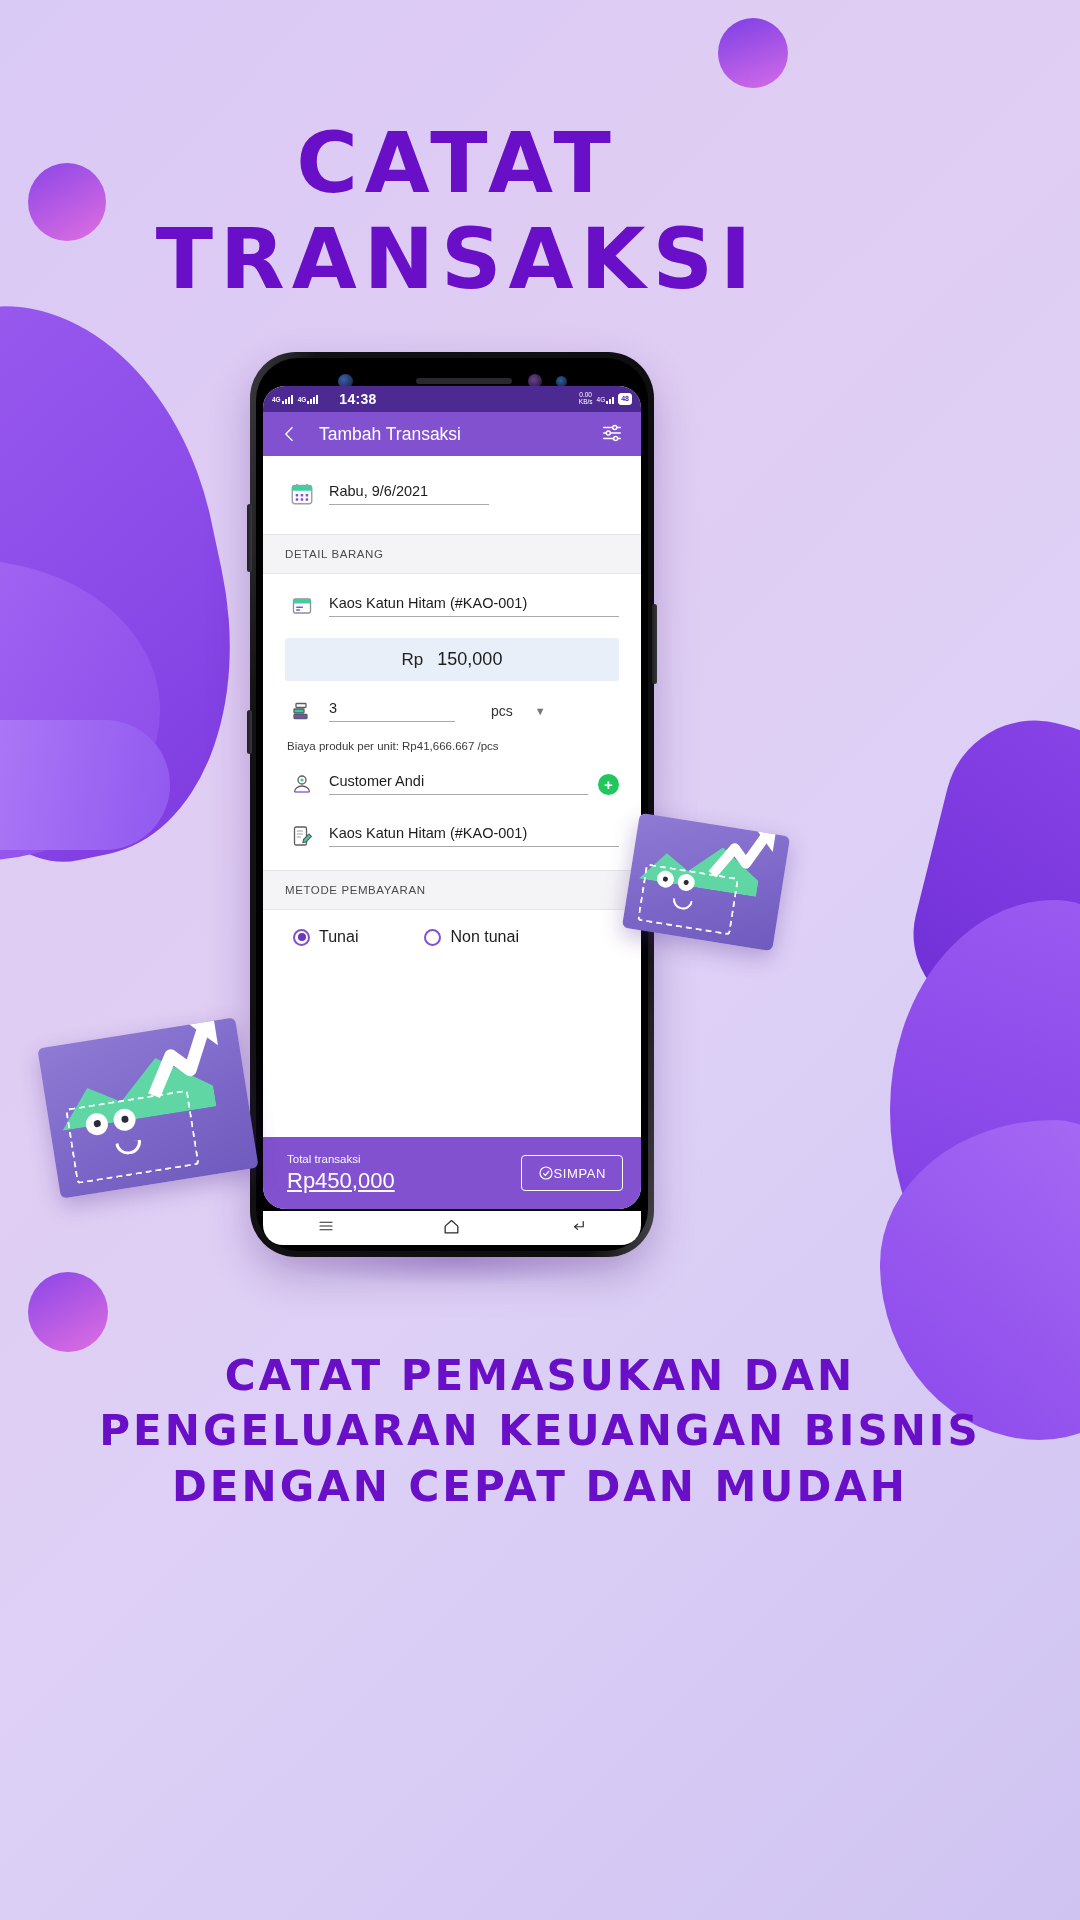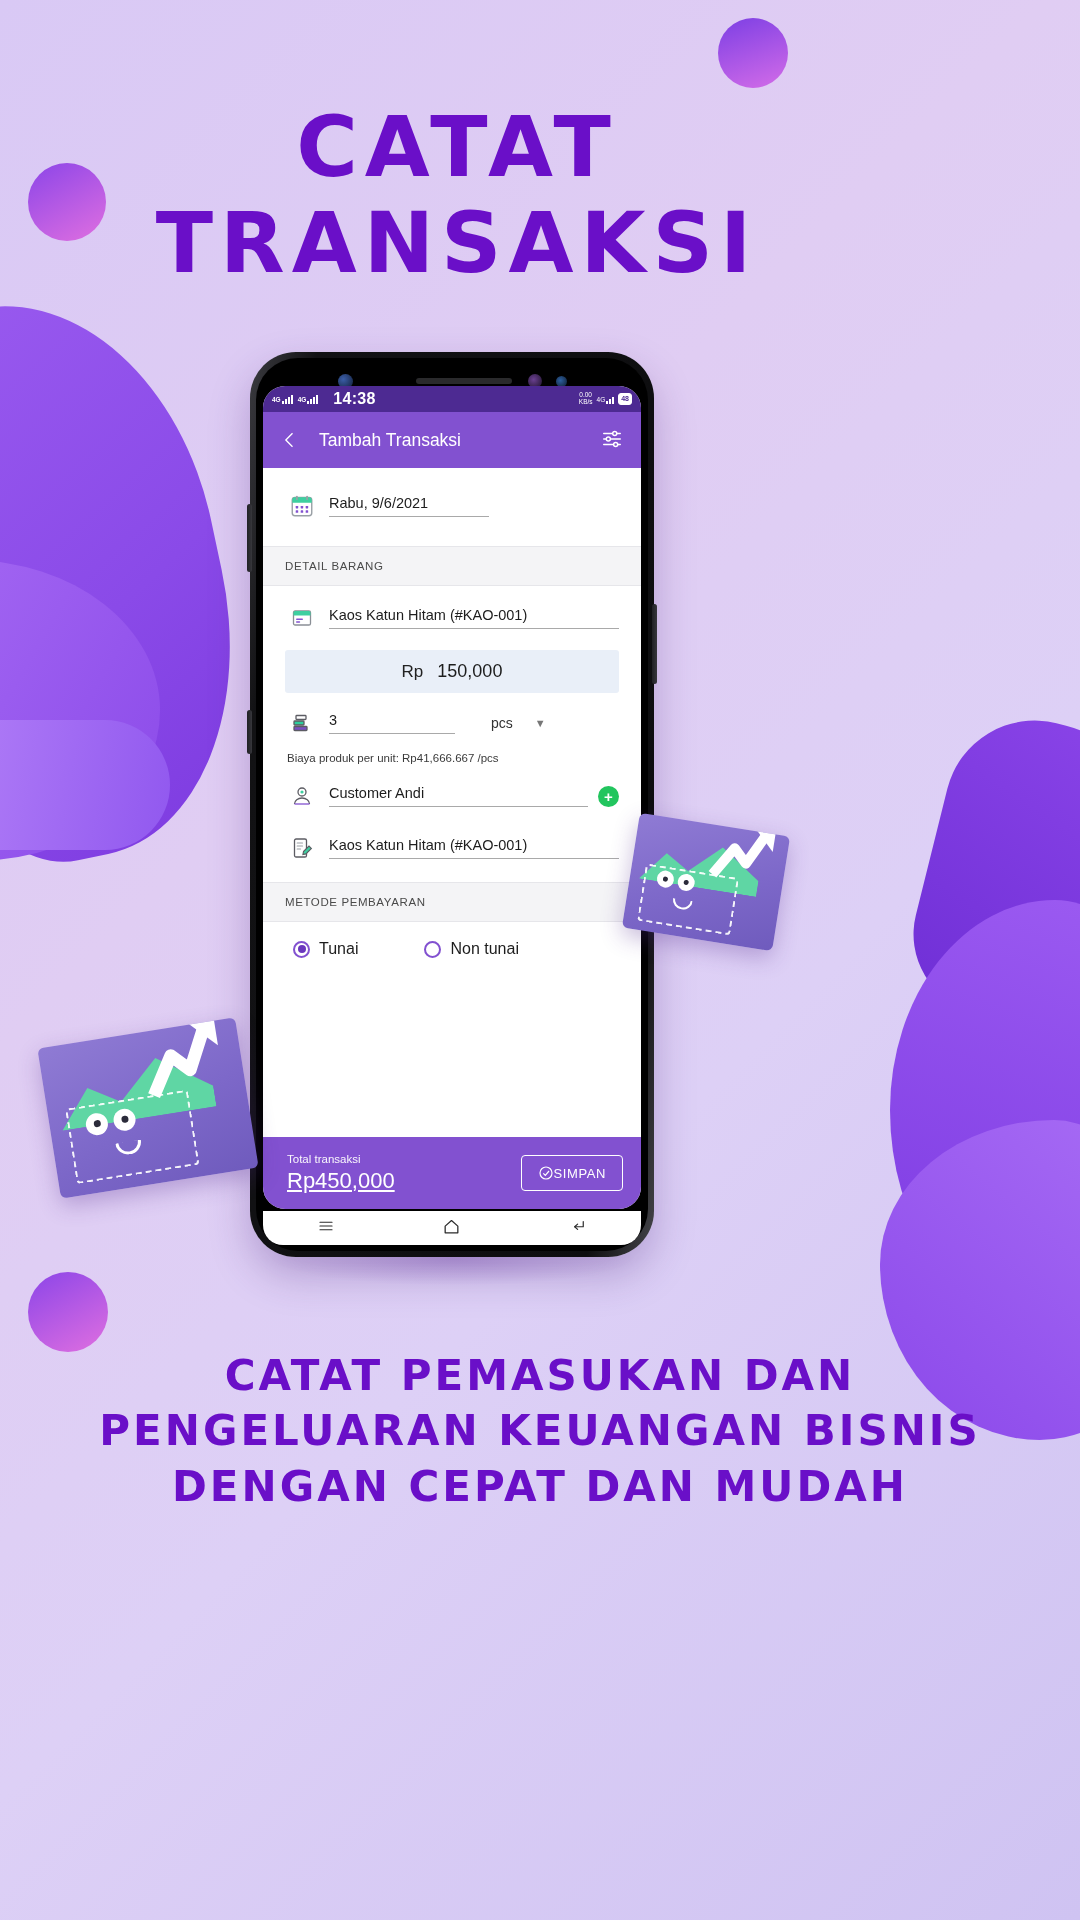--- a/index.html
+++ b/index.html
@@ -50,21 +50,21 @@
     border-radius: 55% 45% 50% 50% / 50% 55% 45% 50%;
   }
   #blob-right-low {
     position: absolute; right: -90px; top: 1120px; width: 290px; height: 320px;
     background: linear-gradient(220deg,#a86df5,#8b48ea);
     border-radius: 60% 40% 45% 55% / 45% 55% 45% 55%;
   }
 
   
   #headline {
-    position: absolute; top: 108px; left: 0; width: 914px;
+    position: absolute; top: 124px; left: 0; width: 914px;
     text-align: center; line-height: 0.95;
   }
   #headline .line {
     font-family: "DejaVu Sans", sans-serif;
     font-weight: 700;
     font-size: 84px;
     letter-spacing: 7px;
     color: #6a0fc8;
     display: block;
   }
@@ -135,28 +135,28 @@
     display: flex; align-items: center; justify-content: space-between;
     padding: 0 9px; font-size: 11.5px; font-weight: bold;
   }
   .sb-left { display: flex; align-items: center; gap: 5px; }
   .sb-right { display: flex; align-items: center; gap: 4px; font-size: 7.5px; font-weight: normal; }
   .sig { display: inline-flex; align-items: flex-end; gap: 1px; height: 9px; }
   .sig i { display: block; width: 2px; background: #fff; }
   .sig i:nth-child(1){height:3px}.sig i:nth-child(2){height:5px}
   .sig i:nth-child(3){height:7px}.sig i:nth-child(4){height:9px}
   .g4 { font-size: 6.5px; line-height: 1; margin-right: 1px; }
-  .sb-time { font-size: 16px; margin-left: 10px; letter-spacing: .3px; }
+  .sb-time { font-size: 14px; margin-left: 16px; letter-spacing: .3px; }
   .kbs { text-align: center; line-height: 1.05; font-size: 6.5px; }
   .batt { border: 1px solid #fff; border-radius: 3px; padding: 0 2px;
     font-size: 7px; line-height: 10px; background: #fff; color: #4d2a92; font-weight: bold; }
 
   
   #appbar {
-    height: 56px; background: #8251d0; color: #fff;
+    height: 44px; background: #8251d0; color: #fff;
     display: flex; align-items: center; padding: 0 14px;
   }
   #appbar .back { width: 26px; height: 26px; display: flex; align-items: center; justify-content: center; }
   #appbar .title { font-size: 17.5px; margin-left: 16px; flex: 1; }
   #appbar .filter { width: 26px; height: 26px; }
 
   
   .sec-white { background: #fff; padding: 12px 0 14px 0; }
   .row { display: flex; align-items: center; padding: 9px 22px; }
   .row .ico { width: 34px; height: 34px; flex: none; display: flex; align-items: center; justify-content: center; }

